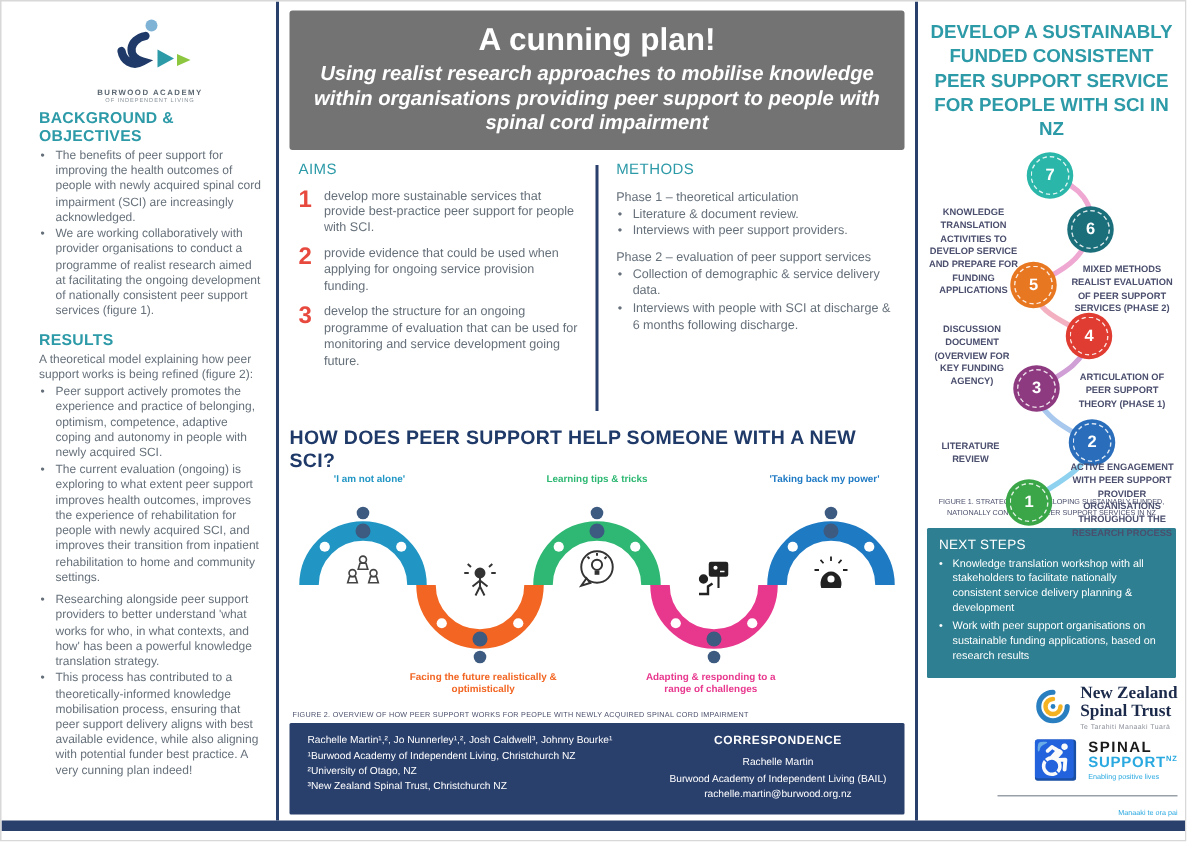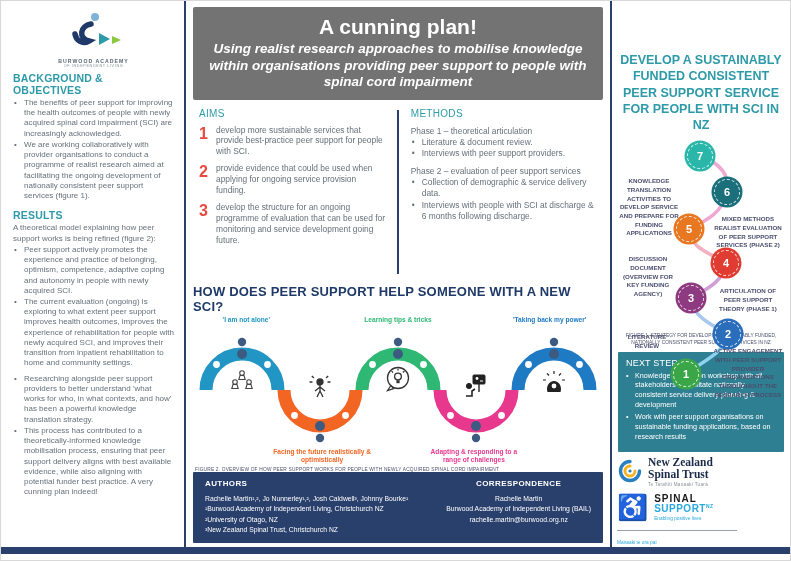--- a/index.html
+++ b/index.html
@@ -5,21 +5,21 @@
   html,body{margin:0;padding:0;background:#fff;}
   *{box-sizing:border-box;}
   body{font-family:"Liberation Sans", sans-serif;color:#5f6a72;}
   .poster{width:791px;height:561px;border:1px solid #d8d8d8;background:#fff;overflow:hidden;
           display:grid;grid-template-rows:546px 7px;}
   .main{display:grid;grid-template-columns:183px 2px 424px 2px 178px;height:546px;}
   .vdiv{background:#293f6c;}
   .bottom-bar{background:#293f6c;width:100%;}
 
   
-  .col-left{padding:6px 10px 0 12px;overflow:hidden;}
+  .col-left{padding:6px 10px 0 25px;overflow:hidden;}
   .burwood-logo{text-align:center;margin:4px 0 4px 0;}
   .burwood-logo .logo-text1{font-size:5.2px;font-weight:bold;color:#5a6670;letter-spacing:1px;margin-top:1px;}
   .burwood-logo .logo-text2{font-size:3.8px;color:#8a949c;letter-spacing:.6px;}
   h2.teal{color:#2d9aa8;font-size:10.5px;font-weight:bold;margin:4px 0 2px 0;letter-spacing:.2px;}
   .body-text{font-size:8px;line-height:1.28;color:#66707a;}
   ul.dots{list-style:none;margin:1px 0 0 0;padding:0;}
   ul.dots li{position:relative;padding-left:11px;margin-bottom:1px;}
   ul.dots li::before{content:"•";position:absolute;left:1px;top:0;color:#66707a;}
 
   
@@ -48,33 +48,33 @@
   .ml-t3{left:87%;top:0;color:#1f7ac4;}
   .ml-b1{left:31.5%;top:132px;color:#f26522;}
   .ml-b2{left:68.5%;top:132px;color:#e8388e;}
   .fig-caption{font-size:4.8px;color:#4a4f6b;letter-spacing:.2px;text-transform:uppercase;margin:3px 0 0 2px;}
   .authors-bar{background:#293f6c;color:#fff;margin-top:auto;padding:7px 12px 8px 12px;display:flex;justify-content:space-between;border-radius:1px;}
   .ab-head{font-size:8px;font-weight:bold;letter-spacing:.4px;margin-bottom:6px;}
   .ab-body{font-size:6.8px;line-height:1.5;}
   .ab-right{text-align:center;}
 
   
-  .col-right{padding:6px 5px 0 5px;display:flex;flex-direction:column;overflow:hidden;margin-top:39px;}
+  .col-right{padding:6px 5px 0 5px;display:flex;flex-direction:column;overflow:hidden;}
   .right-title{color:#2d9aa8;font-weight:bold;font-size:12.5px;text-align:center;line-height:1.3;margin:6px 2px 2px 2px;}
   .strategy-fig{position:relative;height:266px;margin-top:2px;}
   .step-circle{position:absolute;width:26px;height:26px;border-radius:50%;display:flex;align-items:center;justify-content:center;
                color:#fff;font-weight:bold;font-size:11px;border:1.4px dashed rgba(255,255,255,.85);z-index:2;}
   .step-label{position:absolute;font-size:6.2px;font-weight:bold;color:#4b4f6e;text-transform:uppercase;text-align:center;line-height:1.4;z-index:2;}
   .fig1-caption{position:absolute;bottom:0;left:0;right:0;text-align:center;font-size:4.8px;color:#4a4f6b;text-transform:uppercase;line-height:1.4;}
   .next-steps{background:#2e7f91;color:#fff;padding:6px 8px 7px 8px;margin:5px 1px 0 1px;border-radius:1px;}
   .next-steps h3{font-size:9px;font-weight:normal;margin:0 0 3px 0;color:#fff;letter-spacing:.2px;}
   .next-steps ul{list-style:none;margin:0;padding:0;font-size:7.2px;line-height:1.35;}
   .next-steps li{position:relative;padding-left:9px;margin-bottom:3px;}
   .next-steps li::before{content:"•";position:absolute;left:0;top:0;}
-  .logos{flex:1;display:flex;flex-direction:column;align-items:flex-start;justify-content:center;gap:7px;padding:4px 0 2px 0;}
+  .logos{flex:1;display:flex;flex-direction:column;align-items:flex-end;justify-content:center;gap:7px;padding:4px 0 2px 0;}
   .nzst{display:flex;align-items:center;gap:5px;}
   .nzst-text .l1,.nzst-text .l2{font-family:"Liberation Serif", serif;font-weight:bold;color:#1b2a4a;font-size:11.5px;line-height:1.05;}
   .nzst-text .sub{font-size:4.6px;color:#8a8f99;margin-top:2px;letter-spacing:.3px;}
   .ss{display:flex;align-items:center;gap:6px;}
   .wc-wrap{position:relative;font-size:25px;line-height:1;color:#1a1a1a;}
   .wc-blue{position:absolute;left:0;top:0;color:#2aa9e0;clip-path:inset(0 0 0 55%);}
   .ss-text .l1{font-size:10px;font-weight:bold;color:#1a1a1a;letter-spacing:1px;line-height:1.05;}
   .ss-text .l2{font-size:10px;font-weight:bold;color:#2aa9e0;letter-spacing:.5px;line-height:1.05;}
   .ss-text .l2 .nz{font-size:5px;vertical-align:super;}
   .ss-text .tag{font-size:4.8px;color:#2aa9e0;margin-top:1px;}
@@ -242,21 +242,20 @@
         </svg>
 
         <div class="mini-label ml-b1">Facing the future realistically &amp; optimistically</div>
         <div class="mini-label ml-b2">Adapting &amp; responding to a range of challenges</div>
       </div>
 
       <div class="fig-caption">FIGURE 2. OVERVIEW OF HOW PEER SUPPORT WORKS FOR PEOPLE WITH NEWLY ACQUIRED SPINAL CORD IMPAIRMENT</div>
 
       <footer class="authors-bar">
         <div>
-          <div class="ab-head">AUTHORS</div>
           <div class="ab-body">
             <div>Rachelle Martin¹,², Jo Nunnerley¹,², Josh Caldwell³, Johnny Bourke¹</div>
             <div>¹Burwood Academy of Independent Living, Christchurch NZ</div>
             <div>²University of Otago, NZ</div>
             <div>³New Zealand Spinal Trust, Christchurch NZ</div>
           </div>
         </div>
         <div class="ab-right">
           <div class="ab-head">CORRESPONDENCE</div>
           <div class="ab-body">

